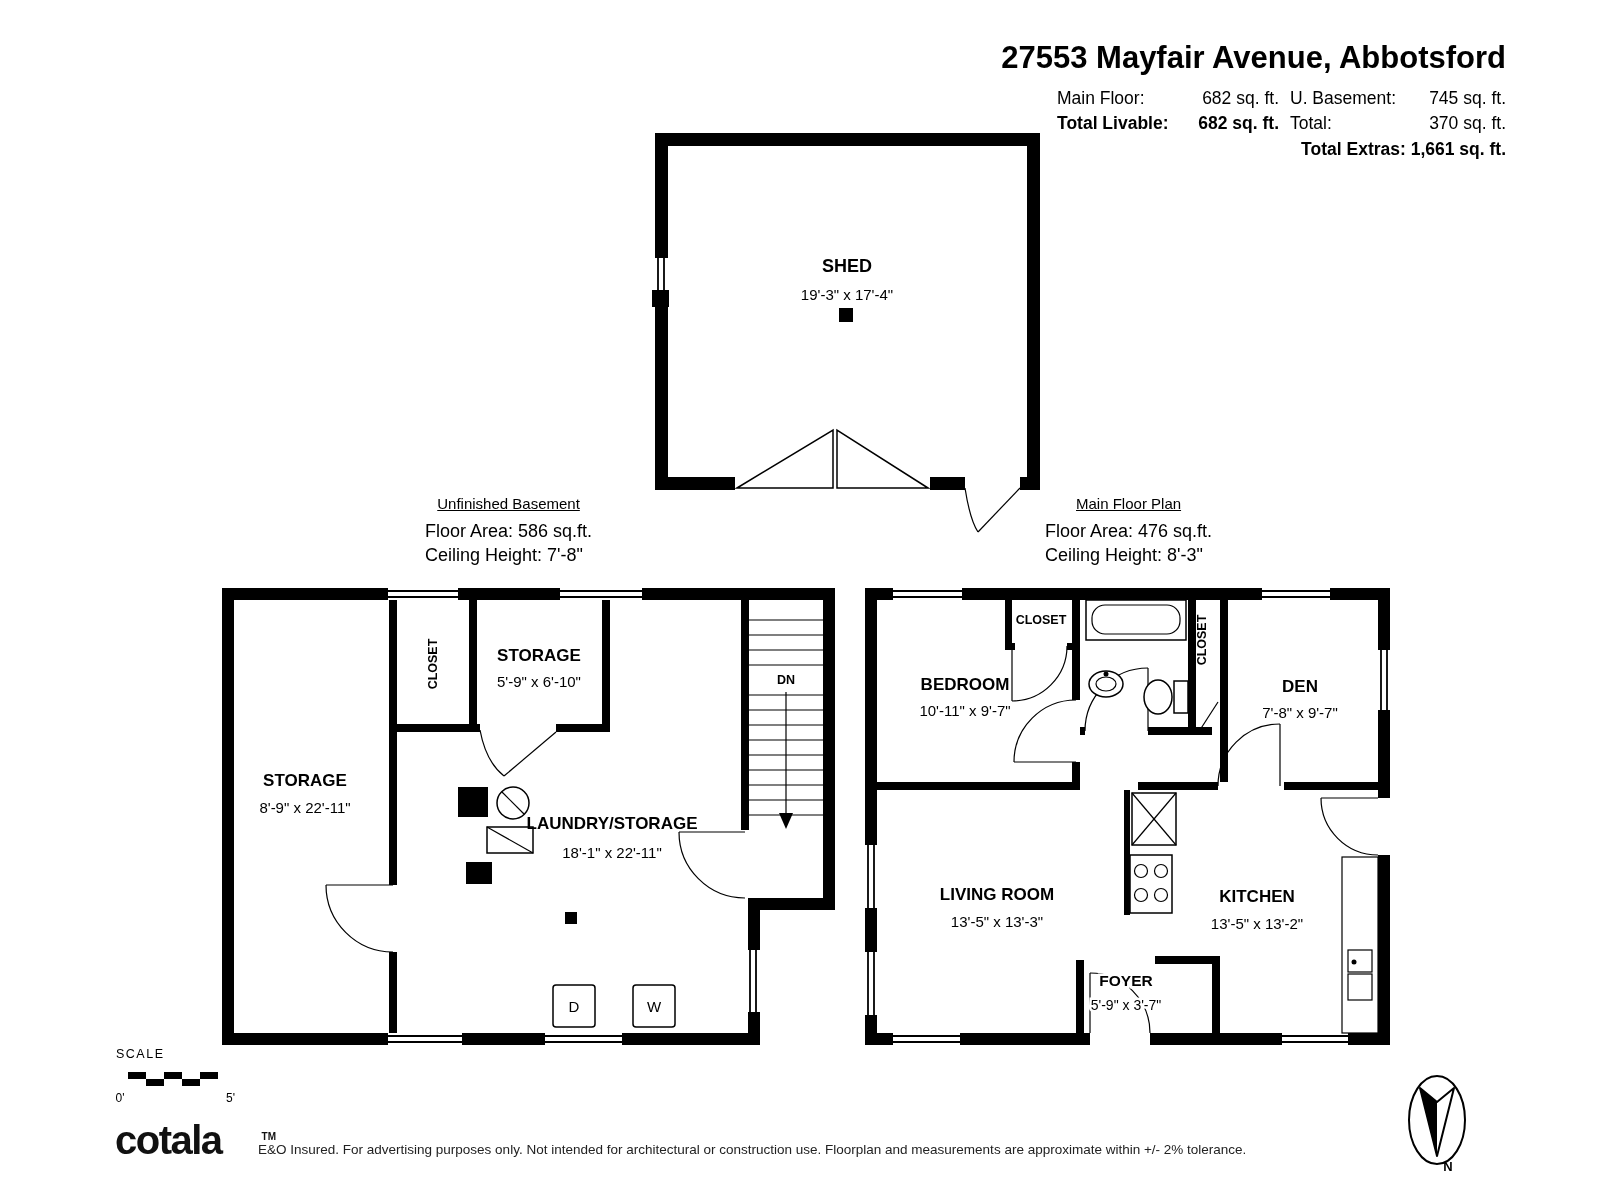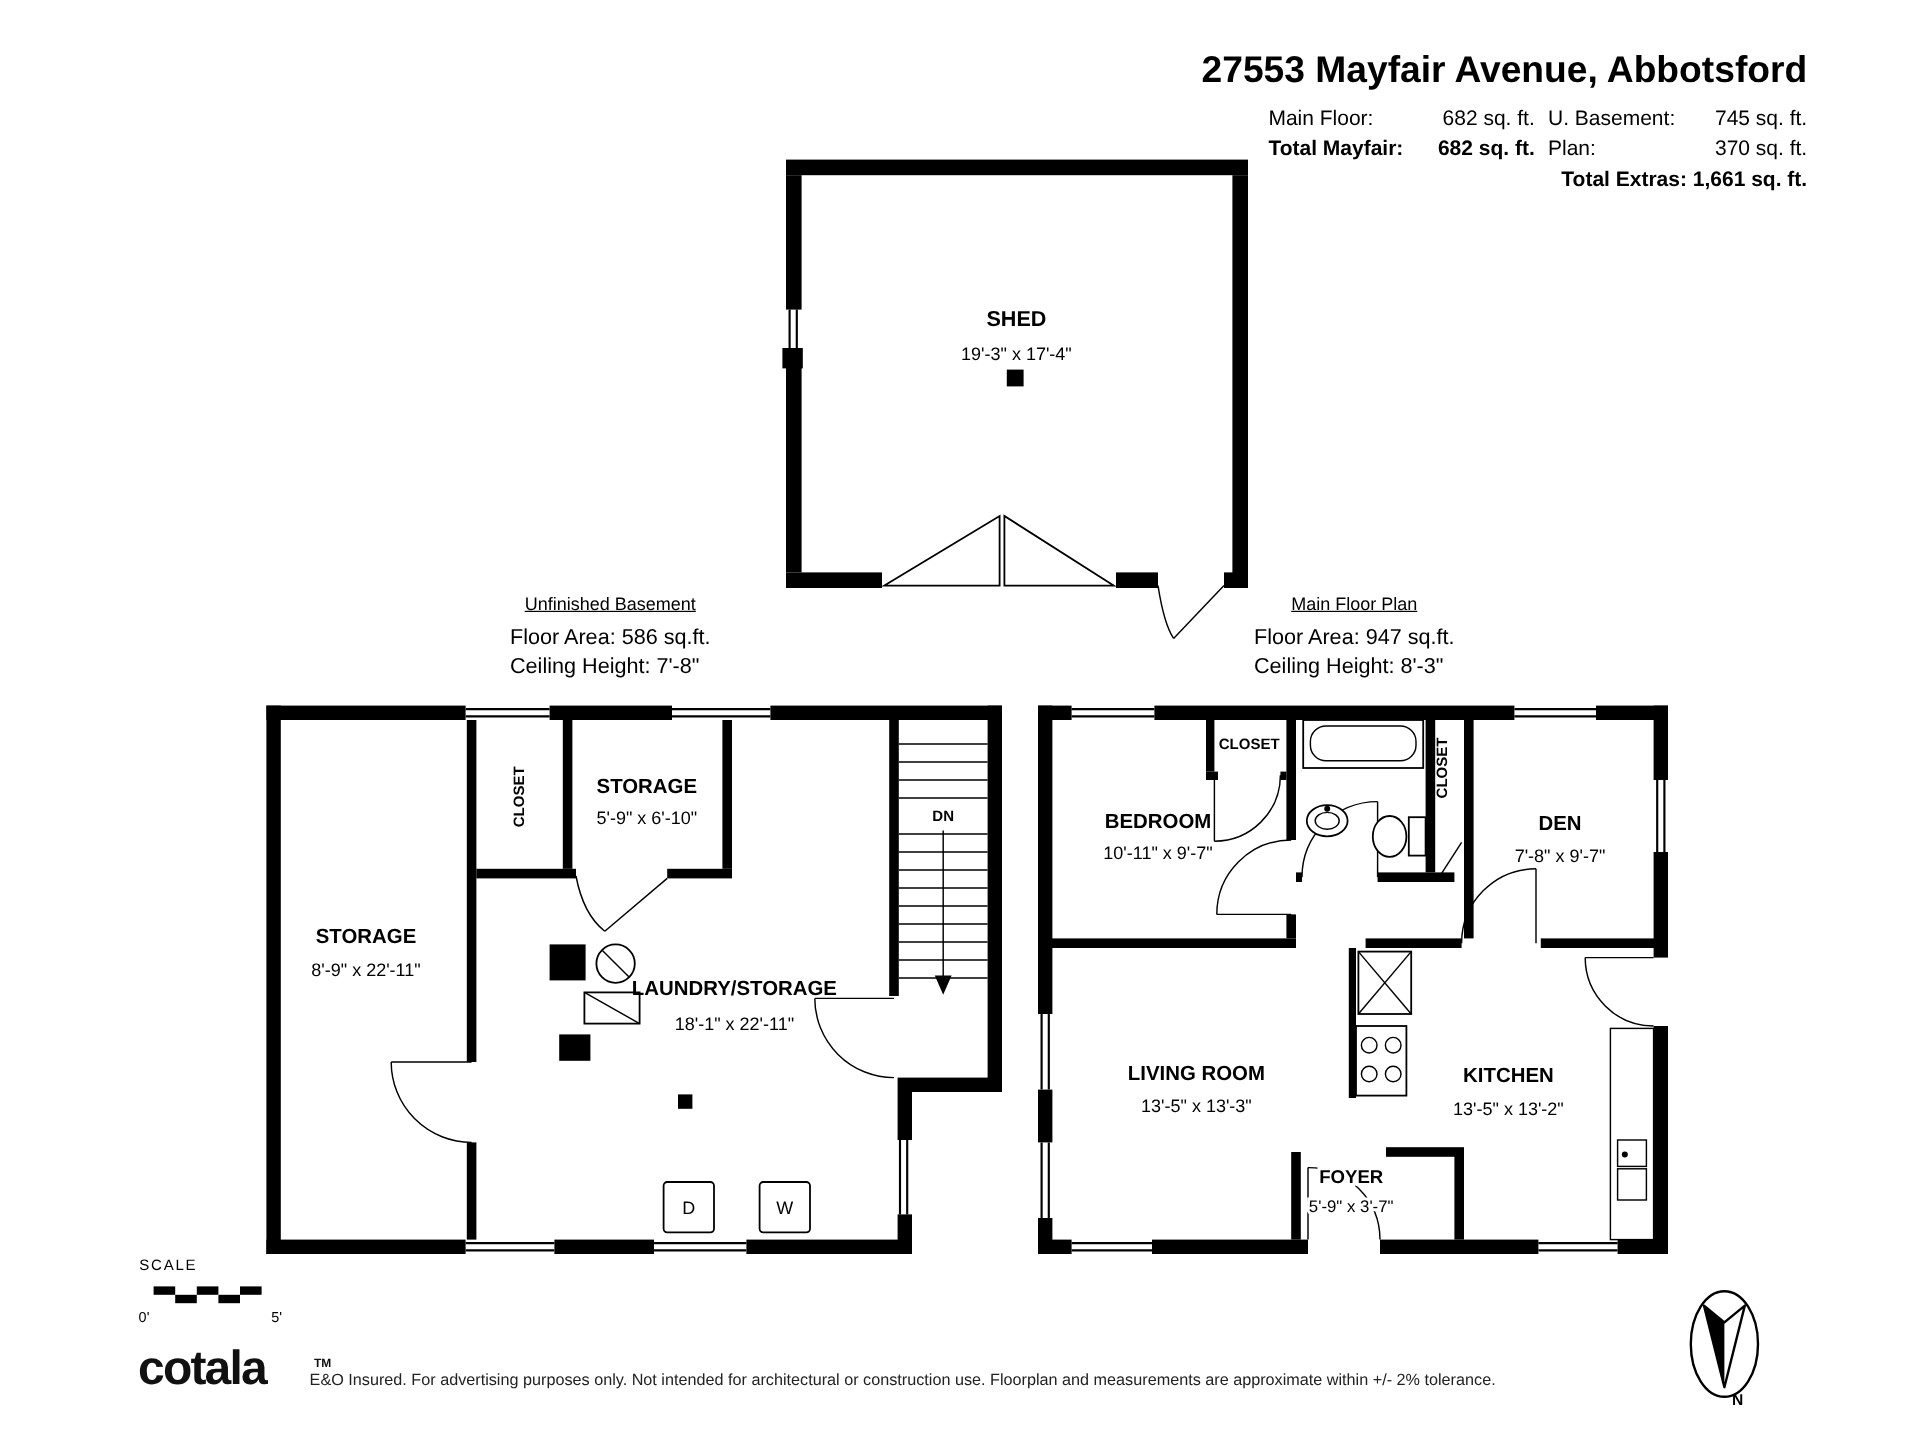--- a/index.html
+++ b/index.html
@@ -38,46 +38,46 @@
 <body>
 
 <div class="abs title" style="top:40px; right:94px;">27553 Mayfair Avenue, Abbotsford</div>
 
 <div class="abs stats-col" style="left:1057px; top:86px; width:222px;">
   <div class="stat-row">
     <span>Main Floor:</span>
     <span>682 sq. ft.</span>
   </div>
   <div class="stat-row bold">
-    <span>Total Mayfair:</span>
+    <span>Total Livable:</span>
     <span>682 sq. ft.</span>
   </div>
 </div>
 
 <div class="abs stats-col" style="left:1290px; top:86px; width:216px;">
   <div class="stat-row">
     <span>U. Basement:</span>
     <span>745 sq. ft.</span>
   </div>
   <div class="stat-row">
-    <span>Plan:</span>
+    <span>Total:</span>
     <span>370 sq. ft.</span>
   </div>
   <div class="bold" style="text-align:right; line-height:27px;">Total Extras: 1,661 sq. ft.</div>
 </div>
 
 <div class="abs plan-heading" style="left:425px; top:495px;">
   <h2>Unfinished Basement</h2>
   <div class="sub">Floor Area: 586 sq.ft.</div>
   <div class="sub">Ceiling Height: 7'-8"</div>
 </div>
 
 <div class="abs plan-heading" style="left:1045px; top:495px;">
   <h2>Main Floor Plan</h2>
-  <div class="sub">Floor Area: 947 sq.ft.</div>
+  <div class="sub">Floor Area: 476 sq.ft.</div>
   <div class="sub">Ceiling Height: 8'-3"</div>
 </div>
 
 <svg class="abs" style="left:648px; top:128px;" width="400" height="412" viewBox="648 128 400 412">
   <g>
     <rect class="wall" x="655" y="133" width="385" height="13"></rect>
     <rect class="wall" x="655" y="146" width="13" height="112"></rect>
     <rect class="wall" x="655" y="302" width="13" height="175"></rect>
     <rect class="wall" x="1027" y="146" width="13" height="344"></rect>
     <rect class="wall" x="655" y="477" width="80" height="13"></rect>

